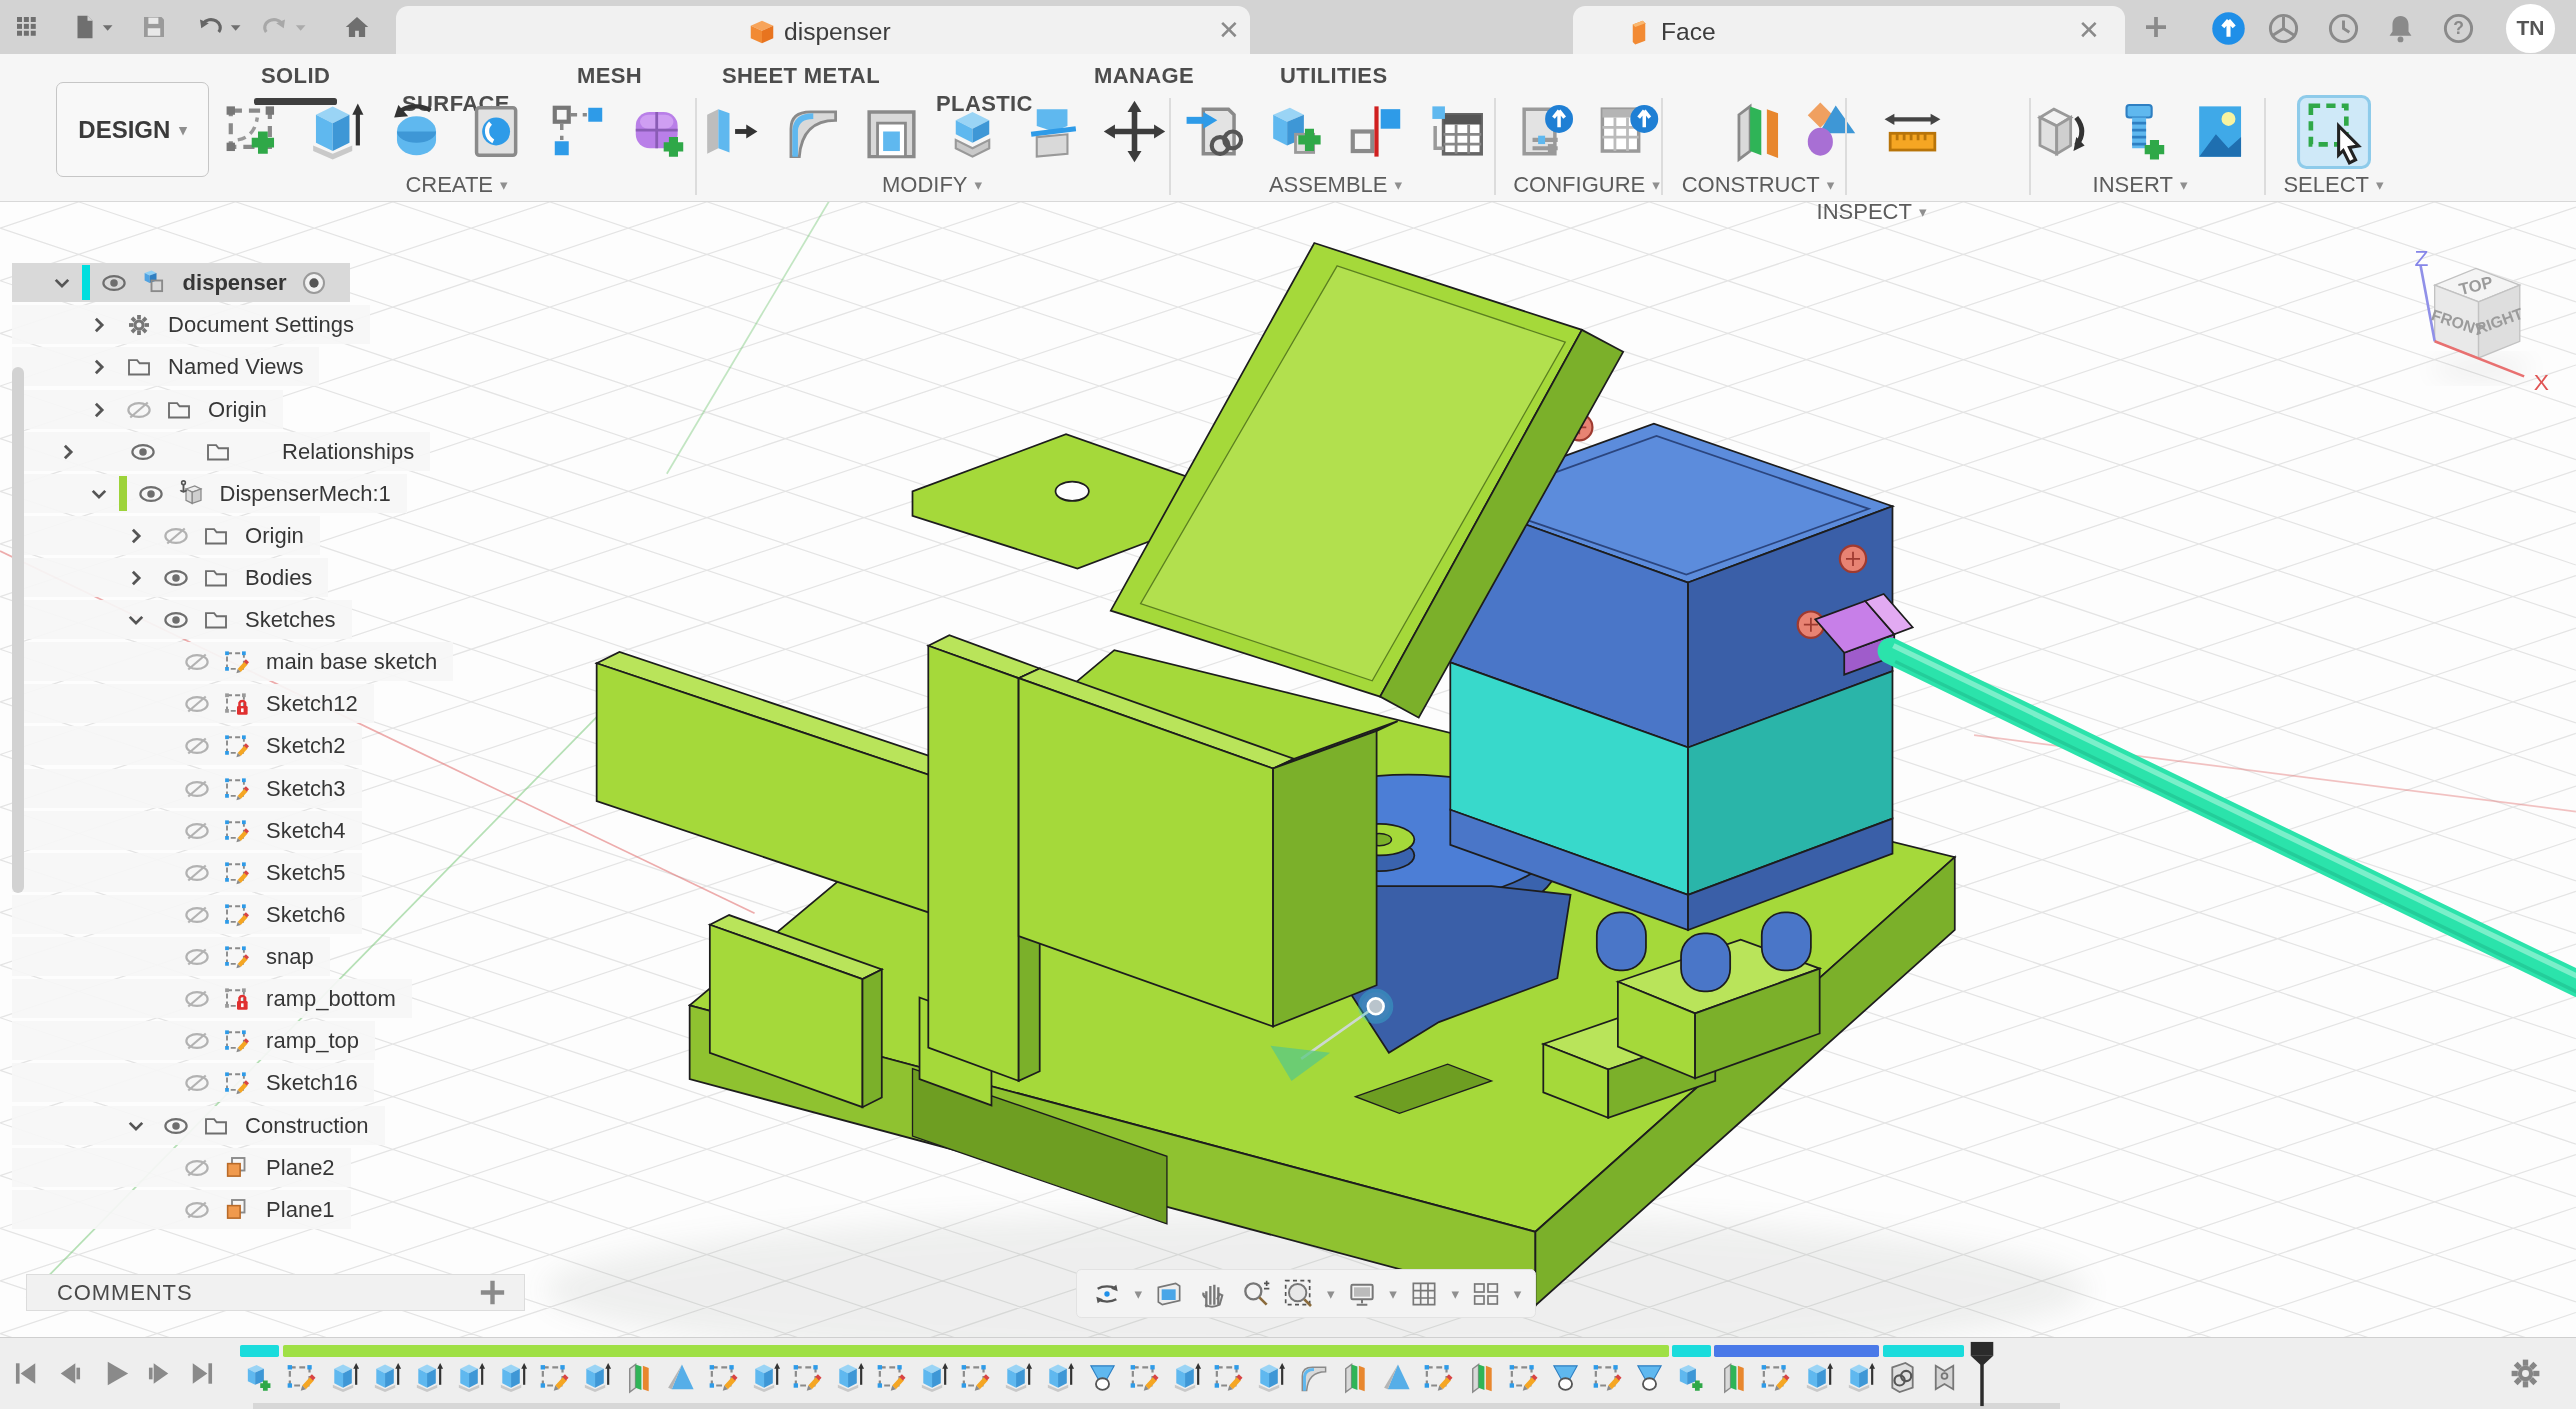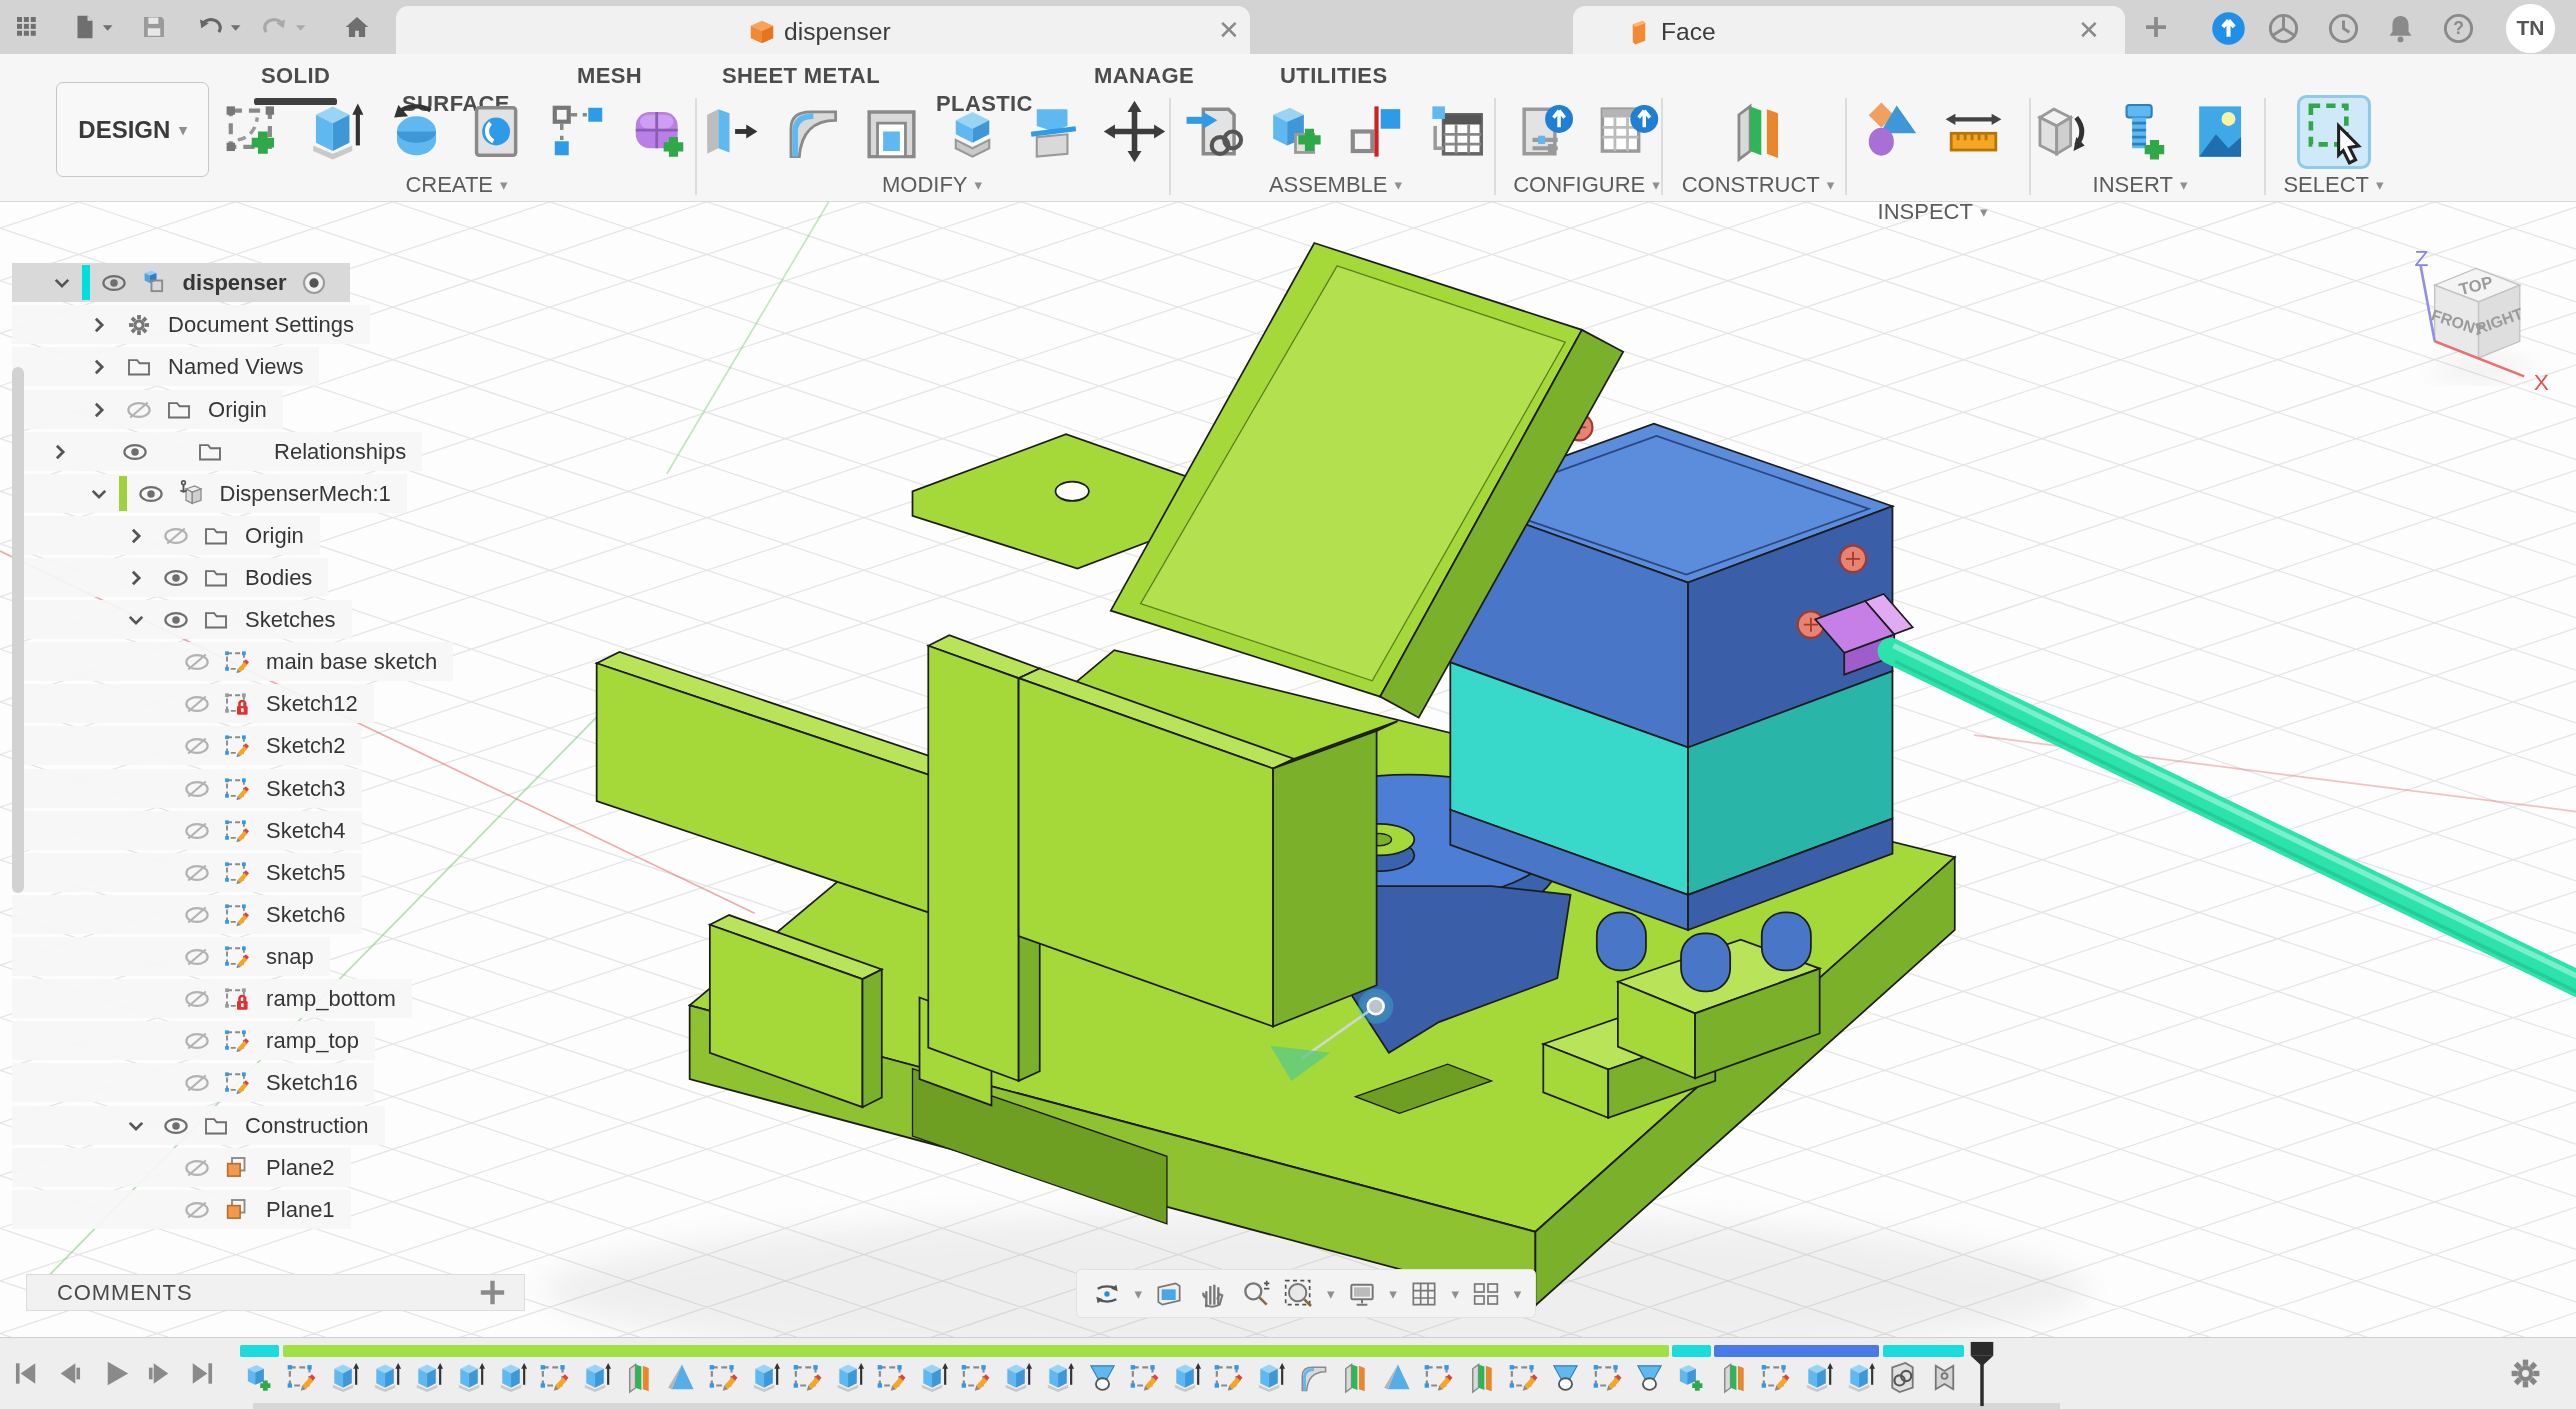--- a/index.html
+++ b/index.html
@@ -472,21 +472,21 @@
                 <polygon points="18,6 26,9 26,41 18,38" fill="#2fb457"></polygon>
                 <polygon points="30,8 38,11 38,43 30,40" fill="#e8872e"></polygon>
               </svg>
             </span>
           </div>
           <div class="glabel">
             <span>CONSTRUCT</span>
             <span class="caret">▾</span>
           </div>
         </div>
-        <div class="rgroup" style="left: 1849px; width: 167px; gap: 29px;">
+        <div class="rgroup" style="left: 1788px; width: 167px; gap: 29px;">
           <div class="gicons">
             <span class="ribicon">
               <svg viewBox="0 0 48 48" width="67" height="67">
                 <polygon points="16,4 25,13 16,22 7,13" fill="#f0a060"></polygon>
                 <polygon points="27,6 41,26 15,26" fill="#3e97d6"></polygon>
                 <ellipse cx="16" cy="32" rx="9" ry="10" fill="#a86fd4"></ellipse>
               </svg>
             </span>
             <span class="ribicon">
               <svg viewBox="0 0 48 48" width="67" height="67">
@@ -637,21 +637,21 @@
             <path d="M10 36 L38 12" stroke="#b2b2b2" stroke-width="3.5"></path>
           </svg>
         </span>
         <span class="cell">
           <svg viewBox="0 0 48 48" width="30" height="30">
             <path d="M8 13 h13 l4 5 h15 v18 h-32 z" fill="none" stroke="#6e6e6e" stroke-width="3"></path>
           </svg>
         </span>
         <span class="lbl">Origin</span>
       </div>
-      <div class="brow" style="left: 12.3px; top: 432px; padding-left: 28px; gap: 35px;">
+      <div class="brow" style="left: 12.3px; top: 432px; padding-left: 36px; gap: 35px;">
         <span class="cell">
           <svg viewBox="0 0 48 48" width="30" height="30">
             <path d="M19 14 L29 24 L19 34" stroke="#555" stroke-width="4.5" fill="none"></path>
           </svg>
         </span>
         <span class="cell">
           <svg viewBox="0 0 48 48" width="30" height="30">
             <ellipse cx="24" cy="24" rx="17" ry="11" fill="none" stroke="#6e6e6e" stroke-width="3.5"></ellipse>
             <circle cx="24" cy="24" r="6" fill="#6e6e6e"></circle>
           </svg>

